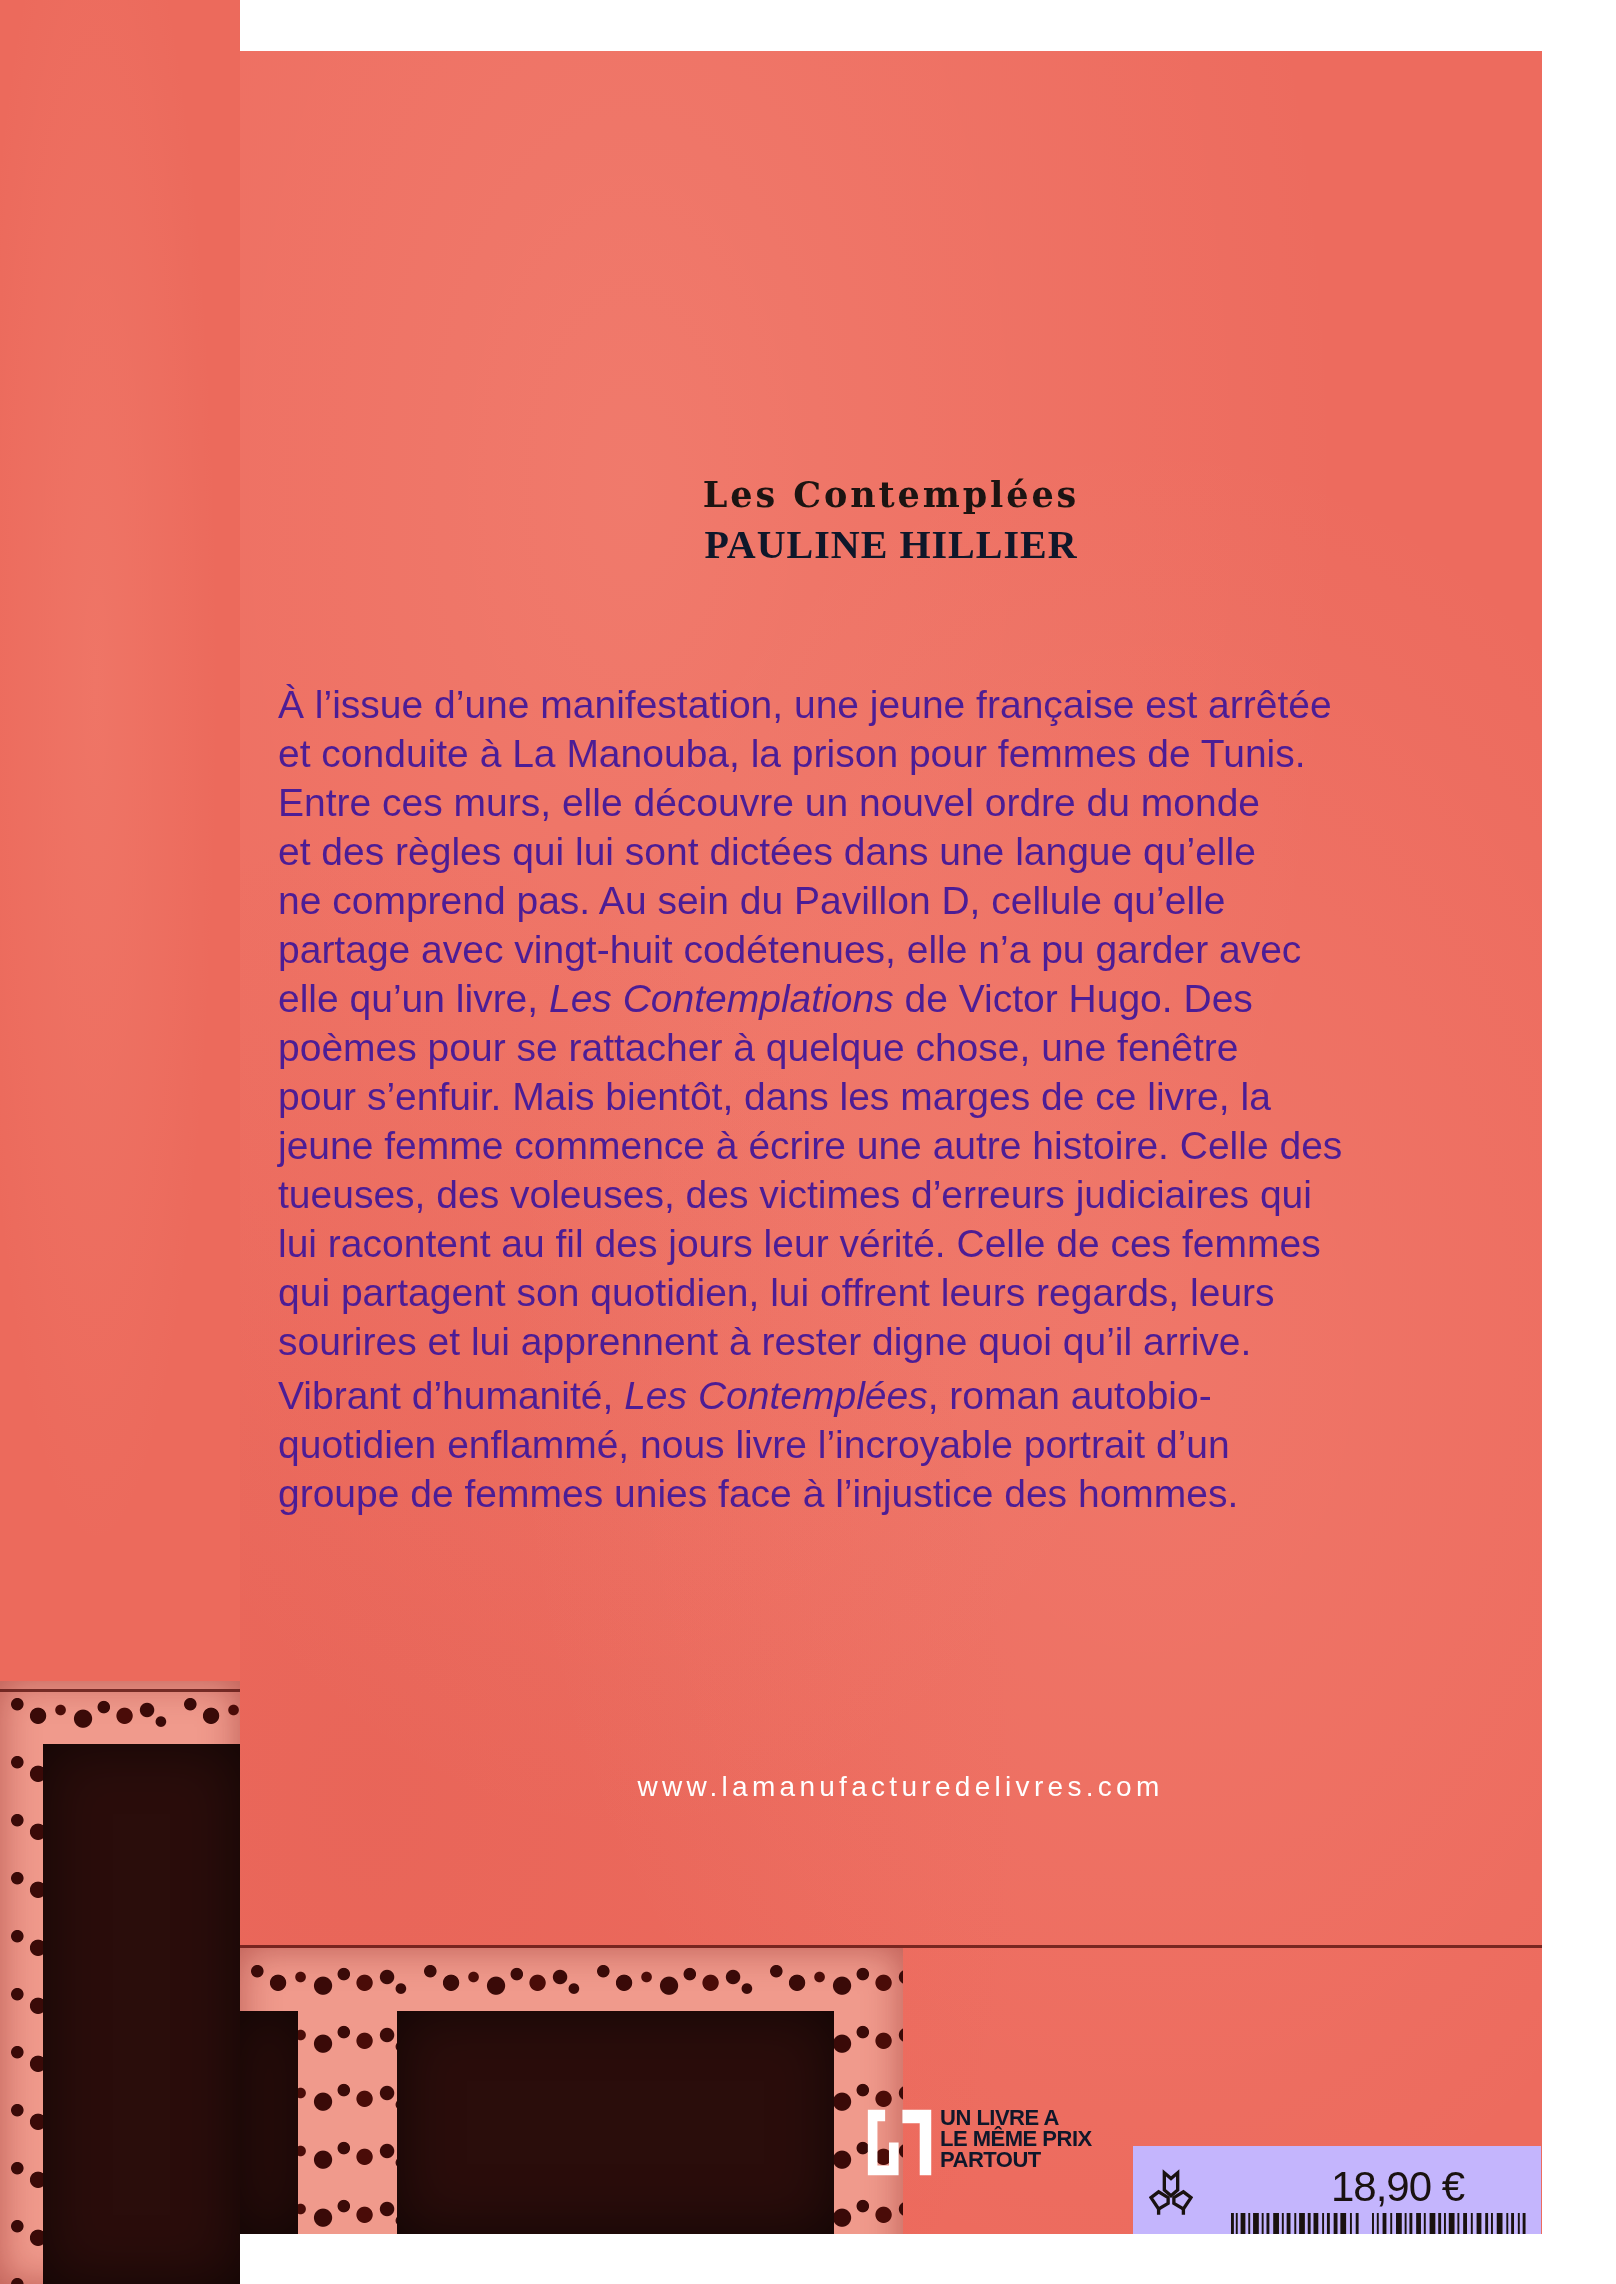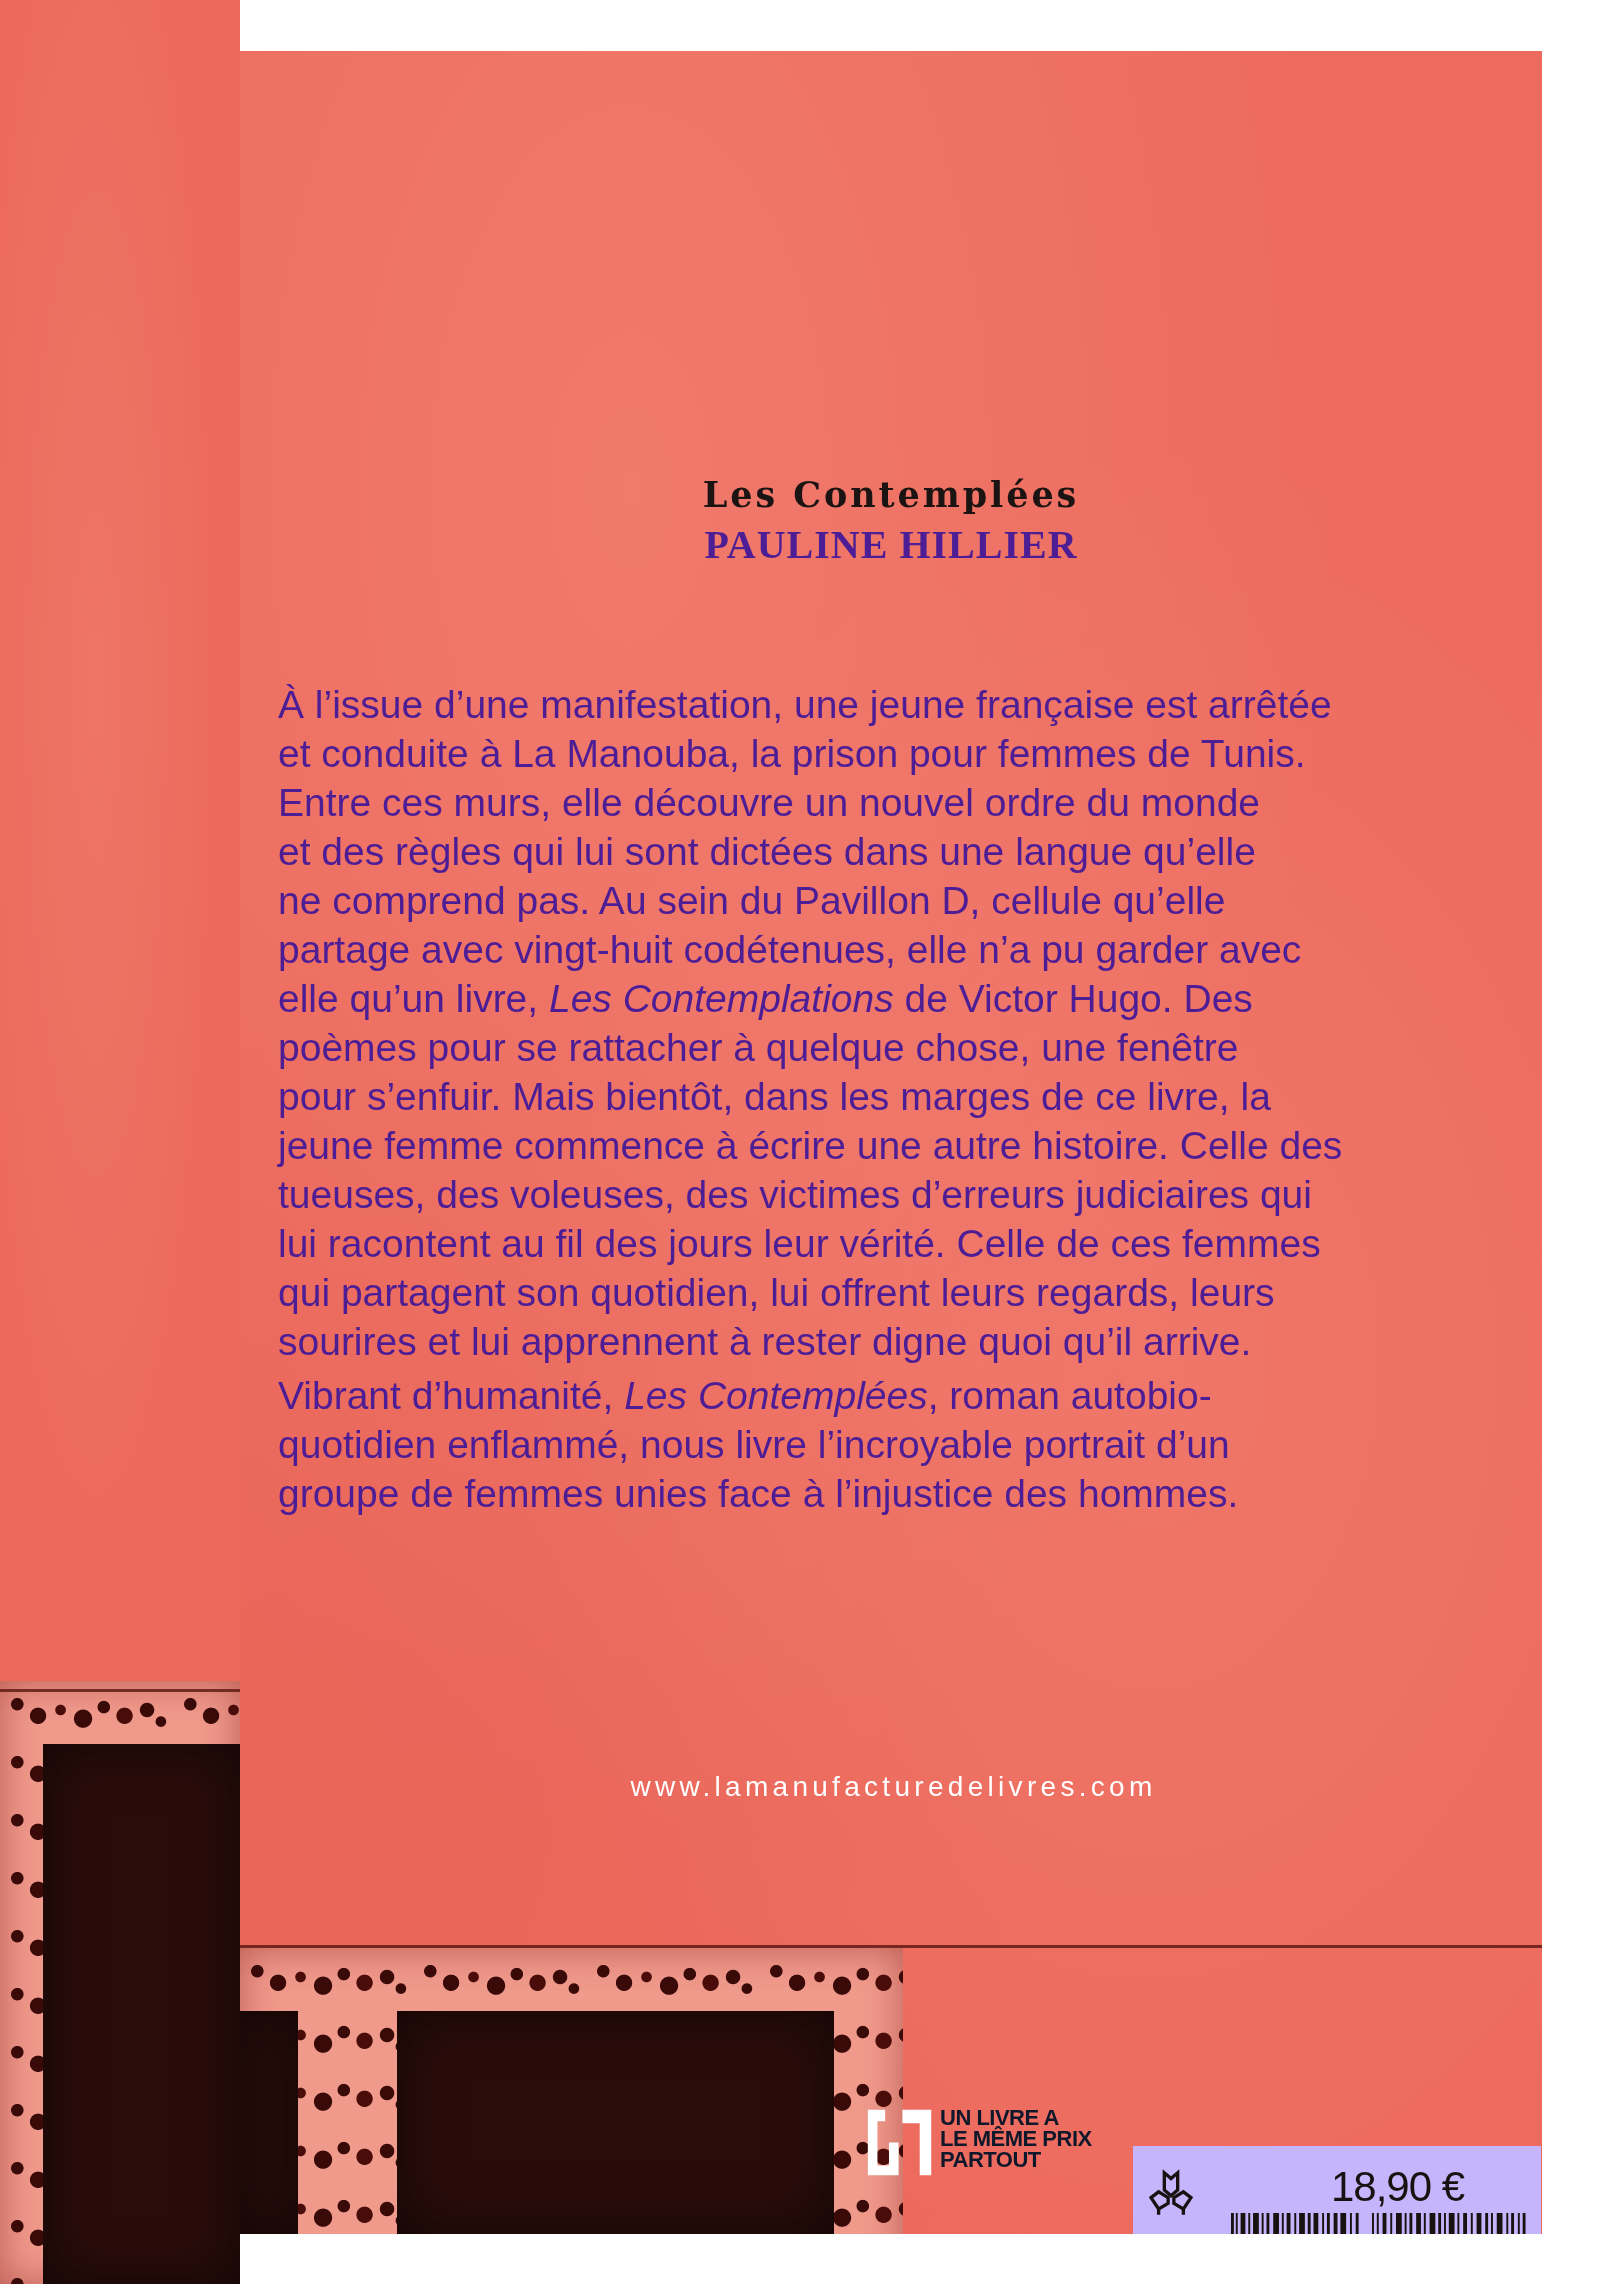--- a/index.html
+++ b/index.html
@@ -56,35 +56,35 @@
   }
 
   .title-block { position:absolute; left:0; width:1302px; top:423px; text-align:center; }
   .book-title {
     font-family:"DejaVu Serif", serif; font-weight:bold;
     font-size:35px; color:#1c1412; letter-spacing:2.9px;
     margin:0;
   }
   .book-author {
     font-family:"Liberation Serif", serif; font-weight:bold;
-    font-size:40px; color:#4c1d95; letter-spacing:1px;
+    font-size:40px; color:#0f172a; letter-spacing:1px;
     margin-top:5.8px;
   }
   .blurb {
     position:absolute; left:38px; top:629px; width:1201px;
     color:#4c1d95; font-family:"Liberation Sans", sans-serif;
     font-size:39px; line-height:49px;
   }
   .blurb p { margin:0; }
   .blurb p + p { margin-top:5px; }
   .blurb .line { display:block; white-space:nowrap; }
   .blurb i { font-style:italic; }
 
   .website {
-    position:absolute; left:9px; width:1289px; top:1720px; text-align:center;
+    position:absolute; left:16px; width:1289px; top:1720px; text-align:center;
     color:#ffffff; font-size:28px; letter-spacing:4.3px;
   }
 
   .label-logo {
     position:absolute; left:624px; top:2053px; width:73px; height:77px;
   }
   .label-text {
     position:absolute; left:700px; top:2056px; color:#0f172a;
     font-weight:bold; font-size:22px; line-height:21px; letter-spacing:-0.5px;
   }

